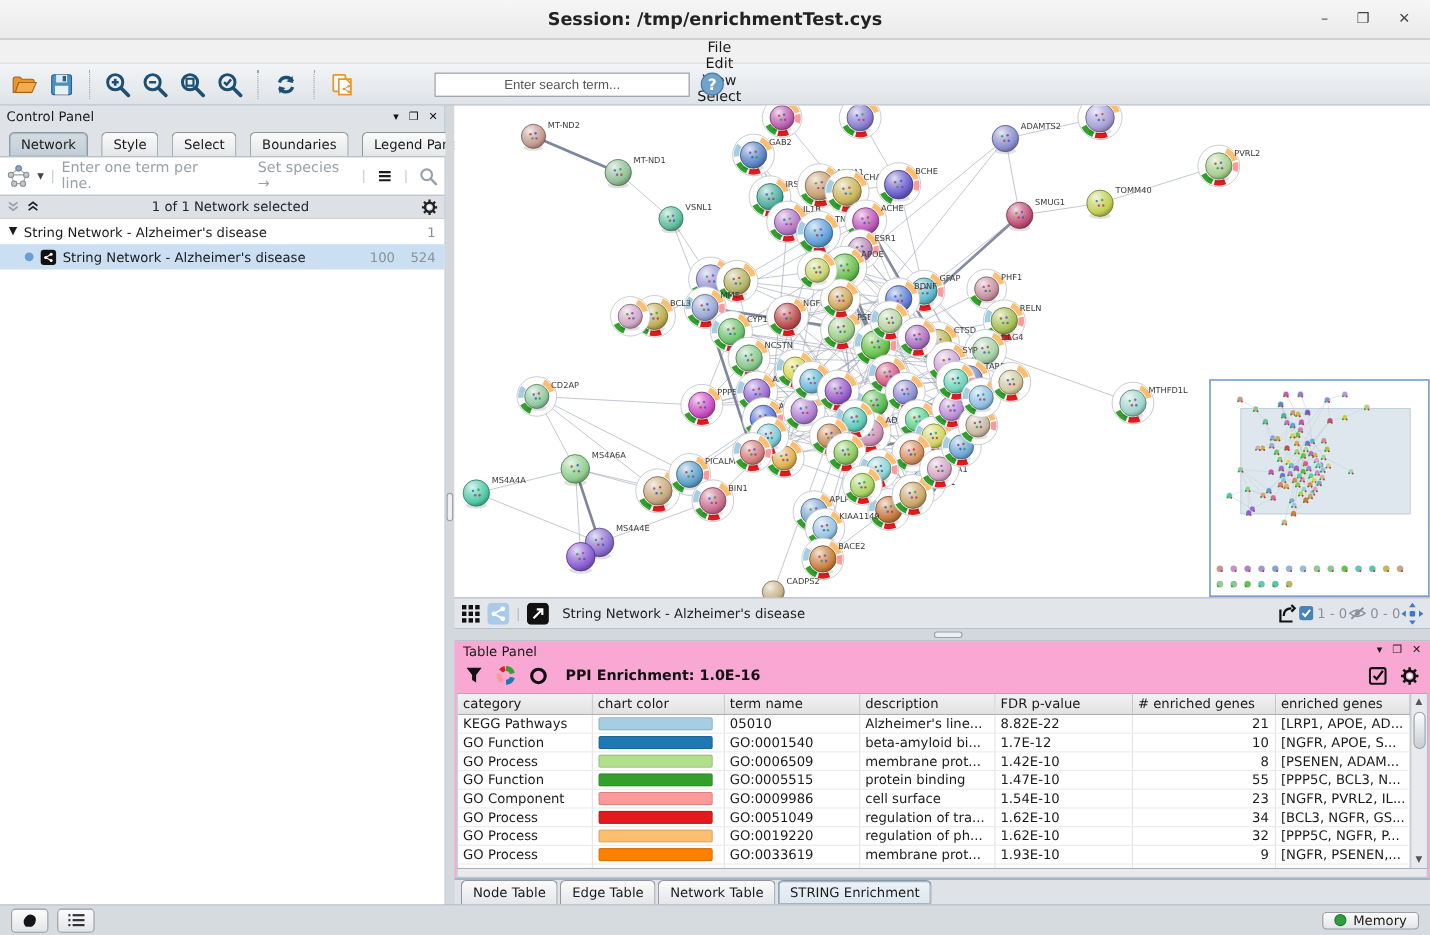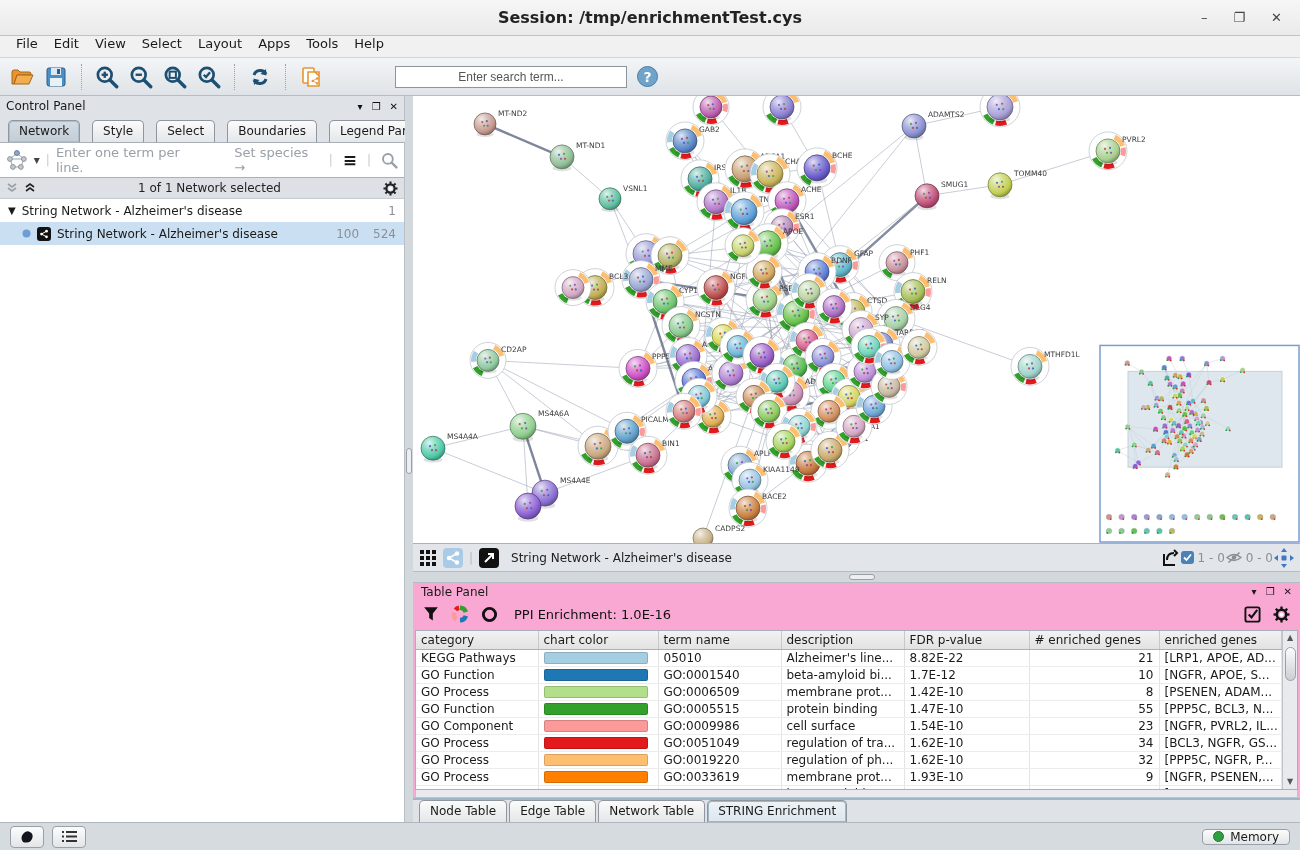--- a/index.html
+++ b/index.html
@@ -8,21 +8,21 @@
     background:#d6dbe0; }
   svg { display:block; }
 
   
   .titlebar { height:36px; background:linear-gradient(#f6f6f6,#eaeaea); border-bottom:1px solid #c2c2c2;
     display:flex; align-items:center; position:relative; }
   .titlebar .title { position:absolute; left:0; right:0; text-align:center; font-weight:bold; font-size:16px; color:#222; }
   .win-controls { margin-left:auto; display:flex; gap:26px; padding-right:18px; z-index:2; }
   .win-controls span { font-size:13px; color:#444; cursor:default; line-height:36px; }
 
-  .menubar { height:22px; background:#f1f1f1; border-bottom:1px solid #d6d6d6; display:flex; align-items:flex-start; padding-left:8px; }
+  .menubar { height:22px; background:#f1f1f1; border-bottom:1px solid #d6d6d6; display:flex; align-items:center; padding-left:8px;flex-direction:column; }
   .menubar span { padding:0 8px; font-size:13px; }
 
   .toolbar { height:38px; background:linear-gradient(#f3f5f7,#dfe3e7); border-bottom:1px solid #b6bcc3;
     display:flex; align-items:center; gap:6px; padding:0 8px; }
   .tb-sep { width:1px; height:26px; border-left:1px dotted #9aa0a8; margin:0 5px; }
   .tb-btn { width:28px; height:28px; display:flex; align-items:center; justify-content:center; }
   .search-box { width:232px; height:22px; border:1px solid #8d949c; background:#fff; font-size:12px;
     padding:0 6px; color:#333; margin-left:64px;text-align:center; }
   .search-box::placeholder { color:#555; }
 
@@ -60,21 +60,21 @@
   .net-toolbar .title { font-size:12px; color:#222; margin-left:6px; }
   .net-toolbar .right { margin-left:auto; display:flex; align-items:center; gap:1px; color:#8a9098; }
   .badge { display:flex; align-items:center; gap:4px; font-size:12px; color:#8a9098; }
   .split-h { height:11px; background:#d3d8dd; position:relative; border-bottom:1px solid #b6bcc3;}
   .split-h .pill { position:absolute; top:2px; left:436px; width:26px; height:6px; border:1px solid #9aa0a8; border-radius:4px; background:#eceef1; }
 
   
   .table-panel { height:215px; background:#f9a8d4; display:flex; flex-direction:column; }
   .tp-header { height:18px; display:flex; align-items:center; padding:0 8px; font-size:12px; }
   .tp-header .hicons { margin-left:auto; display:flex; gap:9px; font-size:10px; align-items:center; }
-  .tp-toolbar { height:28px; display:flex; align-items:center; gap:12px; padding:0 10px; }
+  .tp-toolbar { height:28px; display:flex; align-items:center; gap:12px; padding:0 10px;font-weight:bold; }
   .tp-toolbar .ppi { font-size:13px; color:#111; margin-left:4px; }
   .tp-toolbar .right { margin-left:auto; display:flex; gap:12px; align-items:center; }
   .table-wrap { margin:2px 2px 0 2px; background:#fff; border:1px solid #aab0b8; display:flex; height:160px; }
   .grid { flex:1; overflow:hidden; }
   .grid table { border-collapse:collapse; table-layout:fixed; width:100%; font-size:12px; }
   .grid th { background:linear-gradient(#f2f2f2,#e2e2e2); border-right:1px solid #c8c8c8; border-bottom:1px solid #b0b0b0;
     font-weight:normal; text-align:left; padding:2px 5px; height:18px; white-space:nowrap; overflow:hidden; }
   .grid td { border-right:1px solid #e4e4e4; border-bottom:1px solid #ececec; padding:1px 5px; height:16px;
     white-space:nowrap; overflow:hidden; }
   .grid td.num { text-align:right; }

